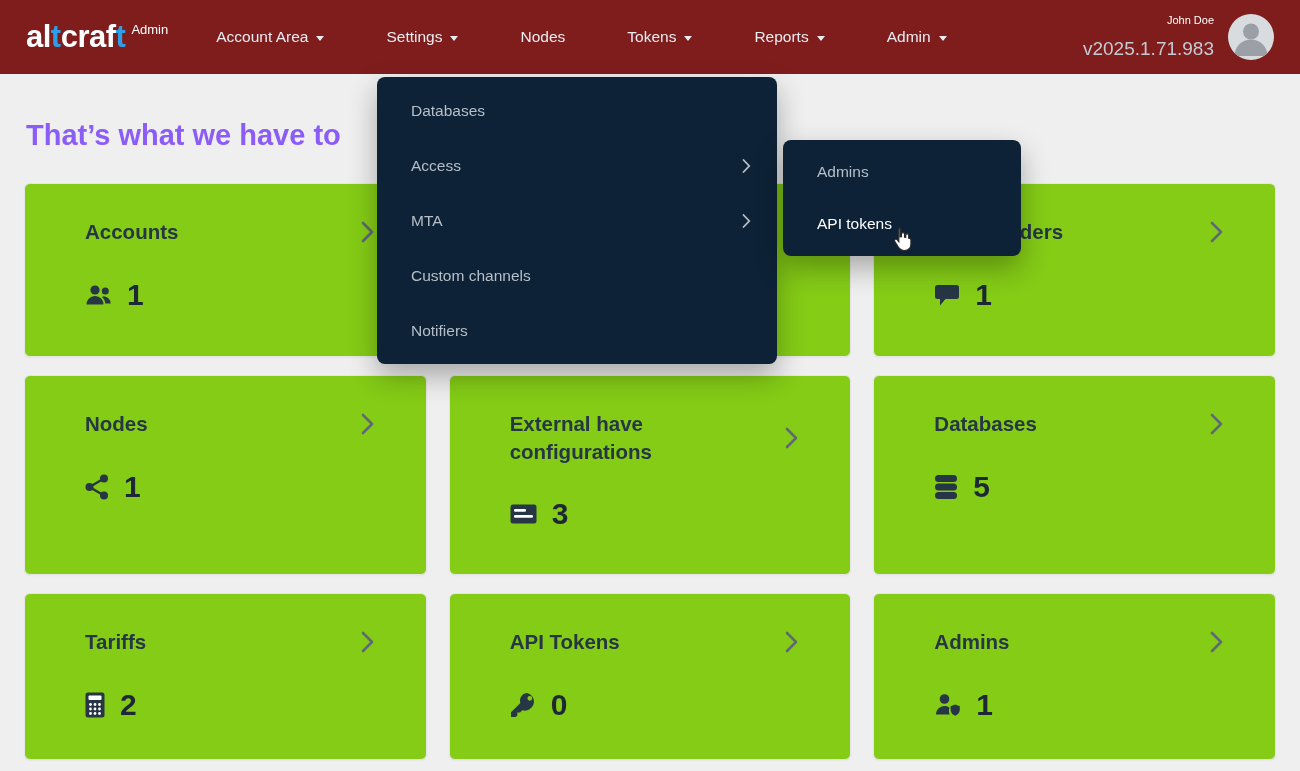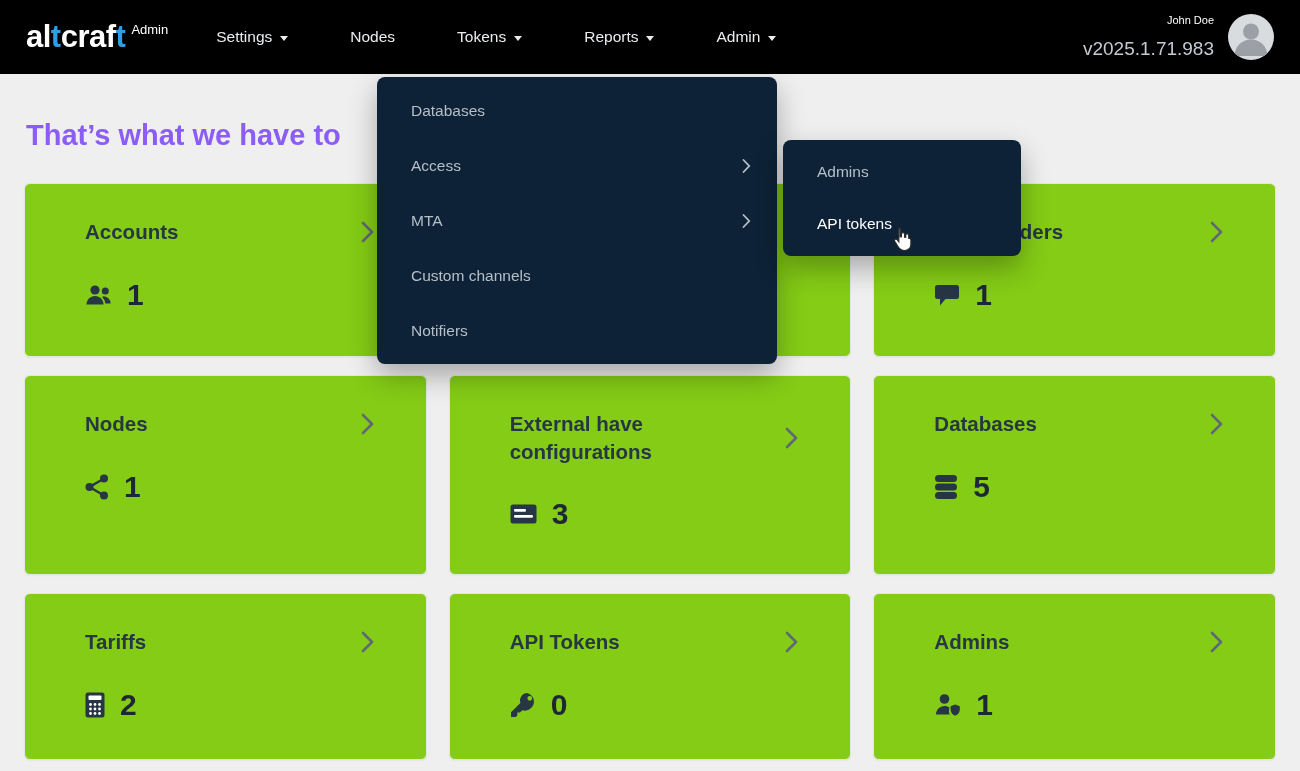--- a/index.html
+++ b/index.html
@@ -7,21 +7,21 @@
   body {
     font-family:"Liberation Sans","DejaVu Sans",sans-serif;
     background:#efefef;
     position:relative;
   }
   .app { position:relative; width:1300px; height:771px; }
 
   
   .navbar {
     position:absolute; top:0; left:0; width:100%; height:74px;
-    background:#000000; display:flex; align-items:center;
+    background:#7f1d1d; display:flex; align-items:center;
     padding:0 26px; z-index:10;
   }
   .logo-wrap { display:flex; align-items:flex-start; cursor:pointer; }
   .logo-text { font-size:31px; font-weight:700; color:#ffffff; letter-spacing:-0.5px; line-height:1.1; }
   .logo-text .blue { color:#2e9fe6; }
   .logo-badge { font-size:13px; color:#ffffff; margin-left:6px; margin-top:2px; font-weight:400; }
   .nav-items { display:flex; align-items:center; gap:50px; margin-left:42px; }
   .nav-item { color:#e9edf1; font-size:15.5px; display:flex; align-items:center; cursor:pointer; padding:10px 6px; }
   .caret {
     display:inline-block; width:0; height:0; margin-left:8px;
@@ -86,20 +86,24 @@
 
 <div class="app">
 
   <header class="navbar">
     <div class="logo-wrap">
       <span class="logo-text"><span>al</span><span class="blue">t</span><span>craf</span><span class="blue">t</span></span>
       <span class="logo-badge">Admin</span>
     </div>
 
     <nav class="nav-items">
+      <div class="nav-item">
+        <span>Account Area</span>
+        <span class="caret"></span>
+      </div>
       <div class="nav-item">
         <span>Settings</span>
         <span class="caret"></span>
       </div>
       <div class="nav-item">
         <span>Nodes</span>
       </div>
       <div class="nav-item">
         <span>Tokens</span>
         <span class="caret"></span>

